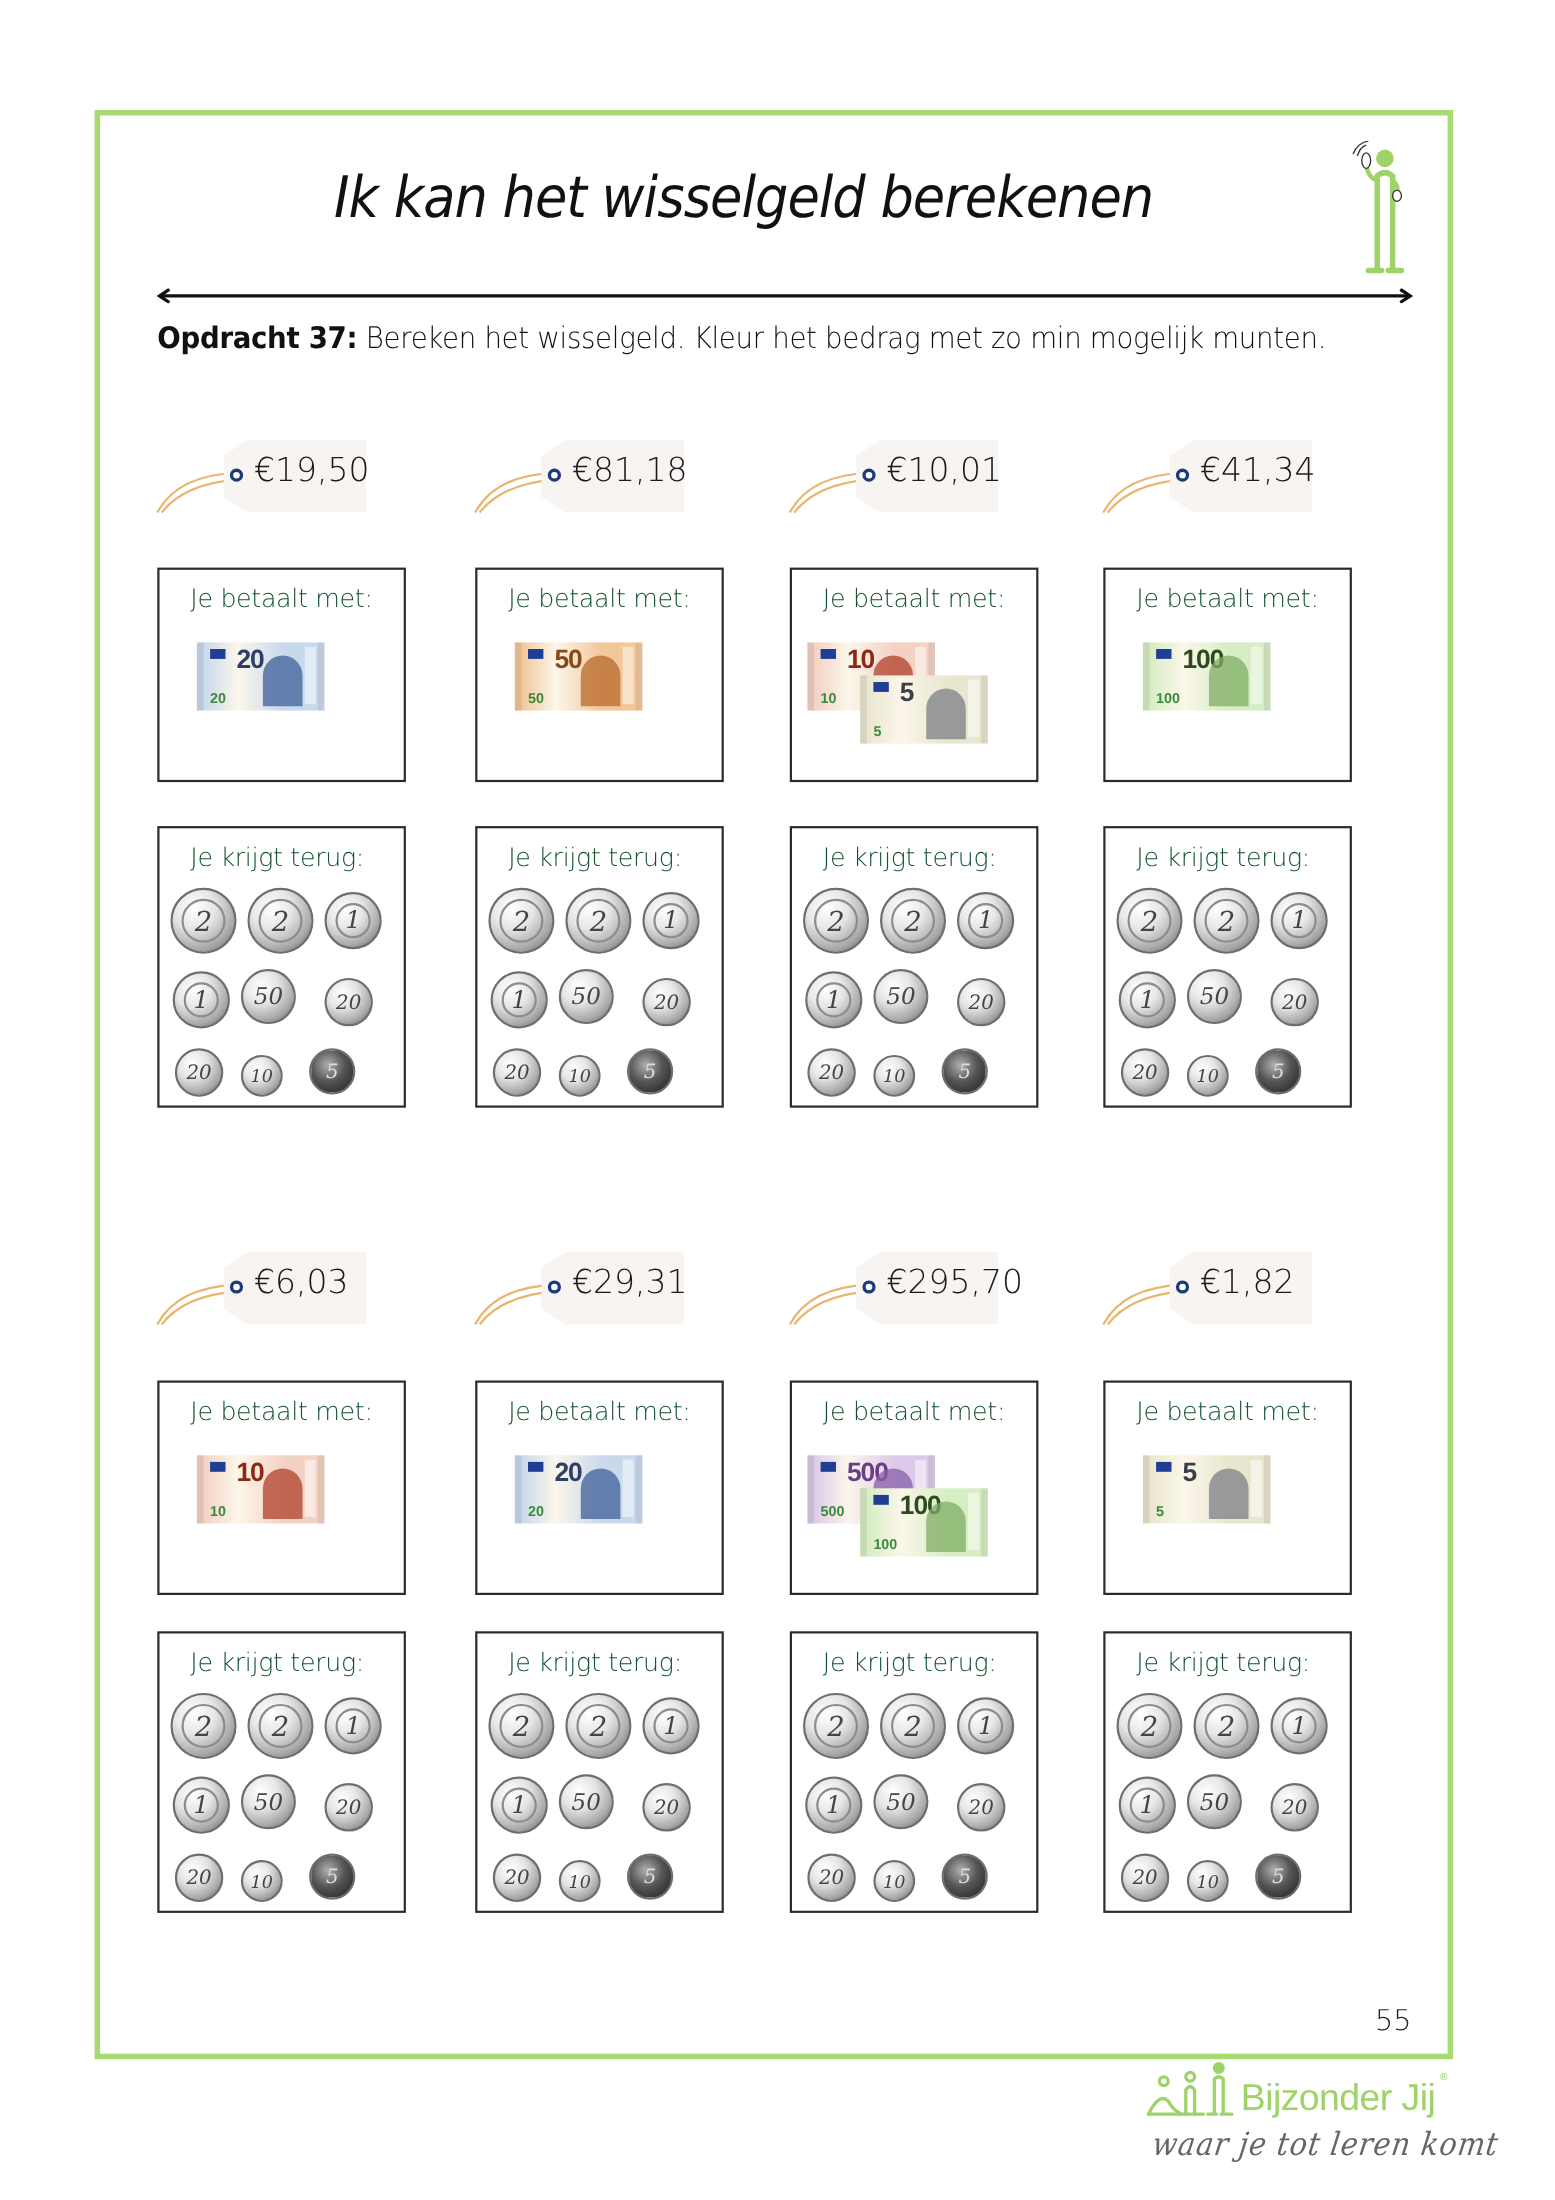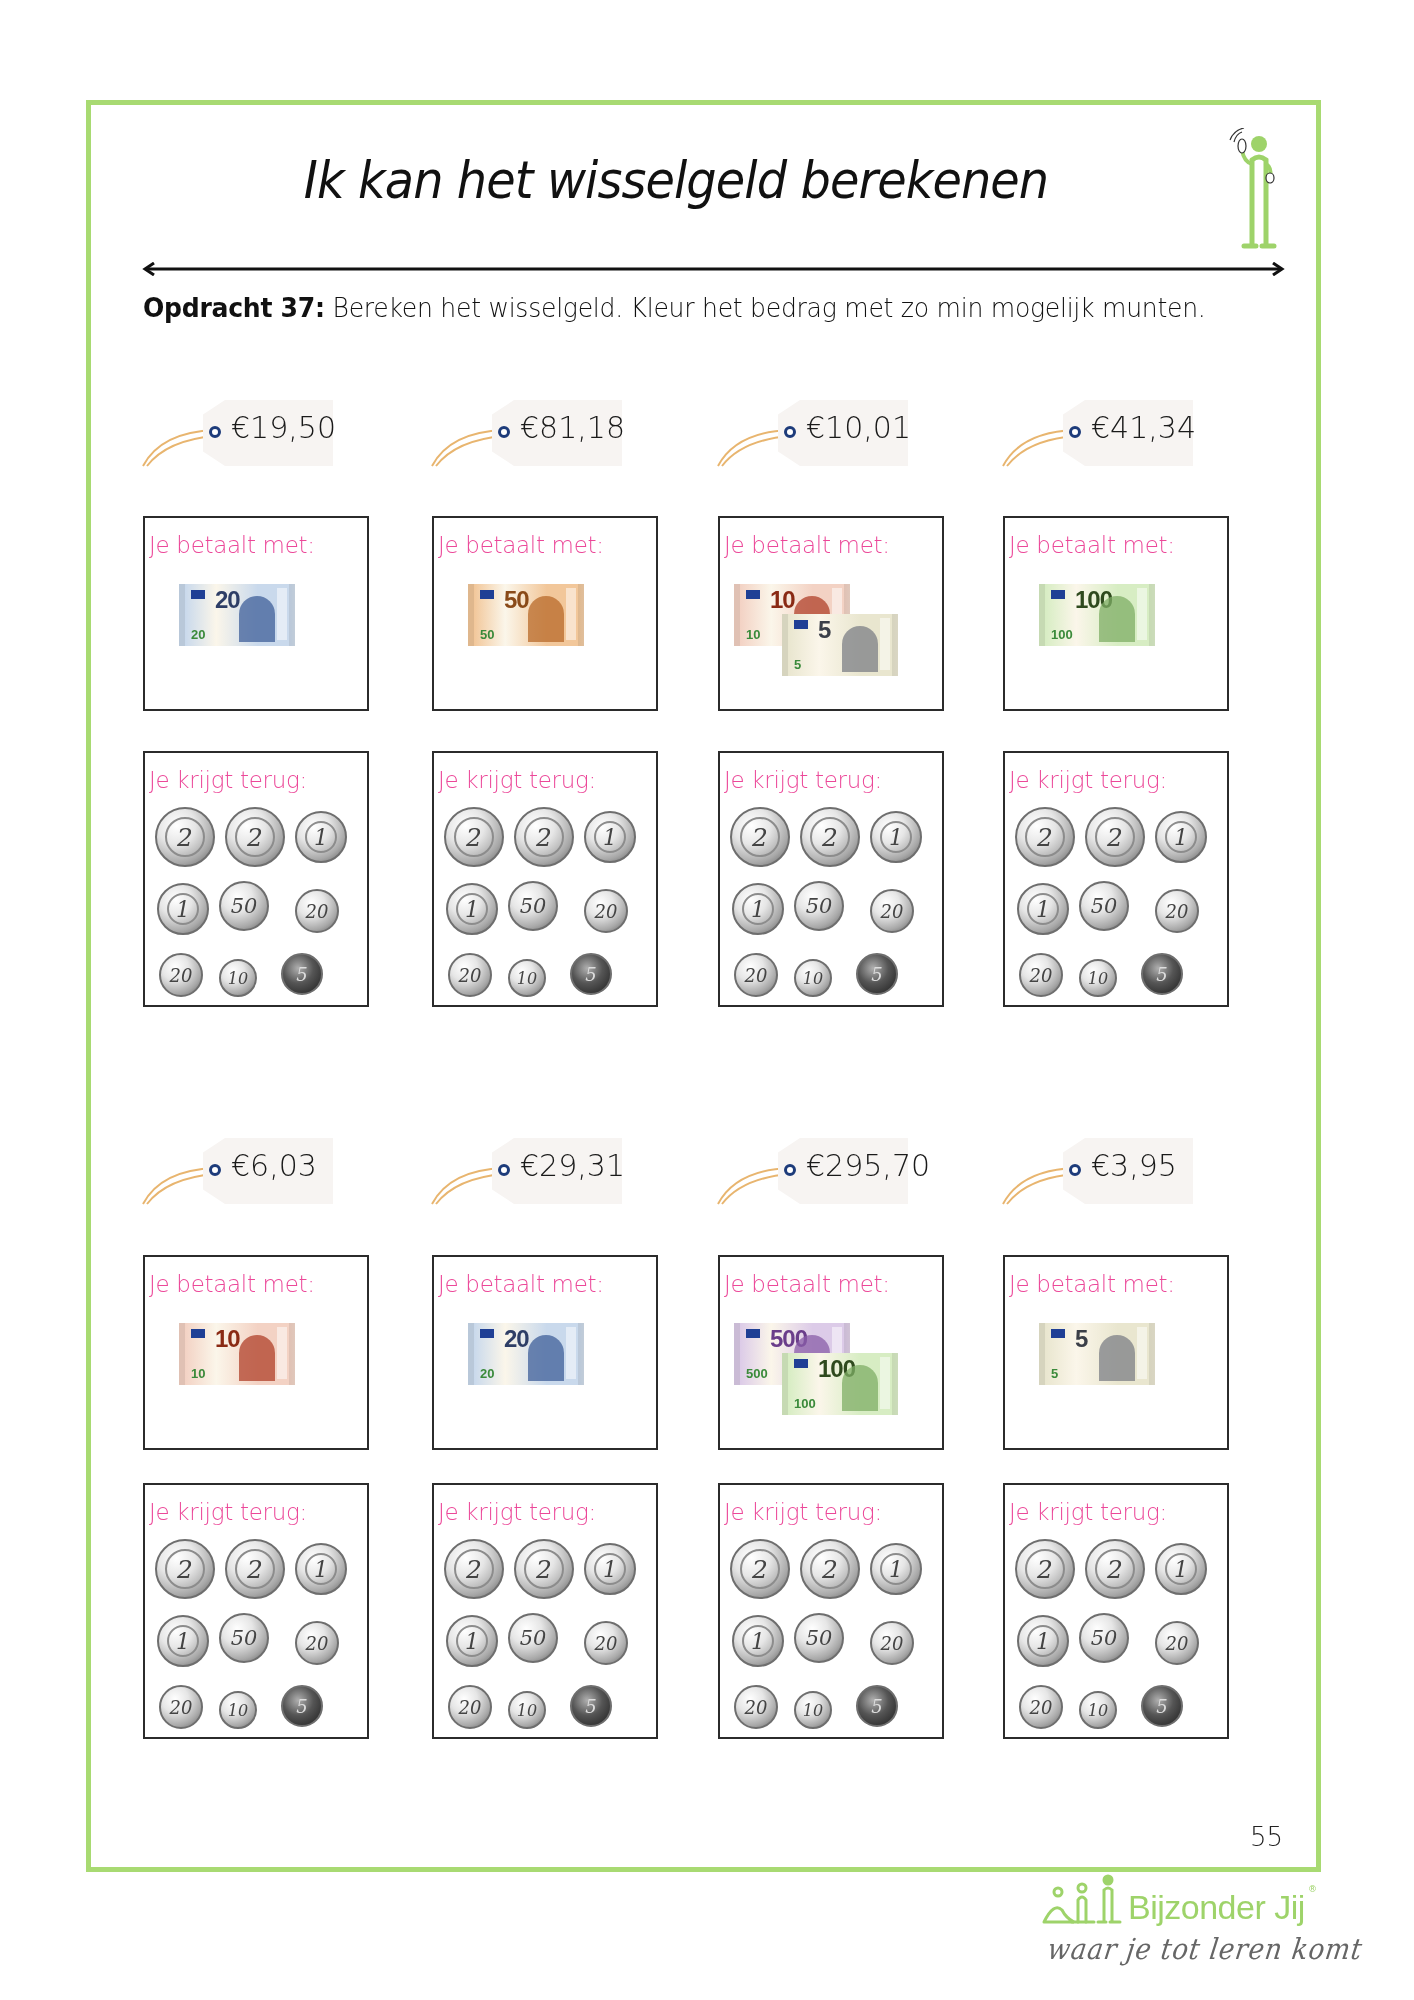--- a/index.html
+++ b/index.html
@@ -25,22 +25,22 @@
   .tag .body { position: absolute; left: 62px; top: 2px; width: 130px; height: 66px;
                background: #f7f4f2;
                clip-path: polygon(22px 0, 100% 0, 100% 100%, 22px 100%, 0 78%, 0 22%); }
   .tag .hole { position: absolute; left: 68px; top: 28px; width: 12px; height: 12px;
                border: 3px solid #1d3b7a; border-radius: 50%; background: #fff; }
   .tag .string { position: absolute; left: 0; top: 20px; width: 82px; height: 50px; }
   .tag .price { position: absolute; left: 90px; top: 12px; font-size: 30px; font-weight: 300;
                 color: #1a1a1a; white-space: nowrap; }
 
   .box { position: absolute; width: 226px; border: 2px solid #2b2b2b; background: #fff; }
-  .box .label { position: absolute; left: 4px; top: 14px; font-size: 23px; font-weight: 300;
-                color: #ec4899; white-space: nowrap; letter-spacing: -0.3px; }
+  .box .label { position: absolute; left: 28px; top: 14px; font-size: 23px; font-weight: 300;
+                color: #14532d; white-space: nowrap; letter-spacing: -0.3px; }
   .pay { height: 195px; }
   .change { height: 256px; }
 
   .note { position: absolute; width: 116px; height: 62px; overflow: hidden;
           border-left: 6px solid rgba(0,0,0,0.08); border-right: 6px solid rgba(0,0,0,0.08); }
   .note .flag { position: absolute; left: 6px; top: 6px; width: 14px; height: 9px; background: #1f3f95; }
   .note .big { position: absolute; left: 30px; top: 2px; font-family: "Liberation Sans", sans-serif;
                font-weight: 700; font-size: 24px; letter-spacing: -1px; }
   .note .small { position: absolute; left: 6px; bottom: 4px; font-family: "Liberation Sans", sans-serif;
                  font-size: 13px; font-weight: 700; }
@@ -442,21 +442,21 @@
       <div class="coin dark" style="left:136px;top:200px;width:42px;height:42px;font-size:18px">
         <span>5</span>
       </div>
     </div>
     <div class="tag" style="left: 1001px; top: 1136px;">
       <svg class="string" viewBox="0 0 82 50">
         <path d="M2 48 Q20 14 74 12 M6 48 Q26 22 74 18" stroke="#e8b56f" stroke-width="2" fill="none"></path>
       </svg>
       <div class="body"></div>
       <div class="hole"></div>
-      <div class="price">€3,95</div>
+      <div class="price">€1,82</div>
     </div>
     <div class="box pay" style="left: 1003px; top: 1255px;">
       <div class="label">Je betaalt met:</div>
       <div class="note" style="left:34px;top:66px;background:linear-gradient(90deg,#e9e6cf 0%,#fbf6ea 30%,#e9e6cf 70%)">
         <div class="flag"></div>
         <div class="big" style="color:#3b3f48">5</div>
         <div class="arch" style="background:#7c7f86;opacity:.75"></div>
         <div class="strip"></div>
         <div class="small" style="color:#3a8a3a">5</div>
       </div>

